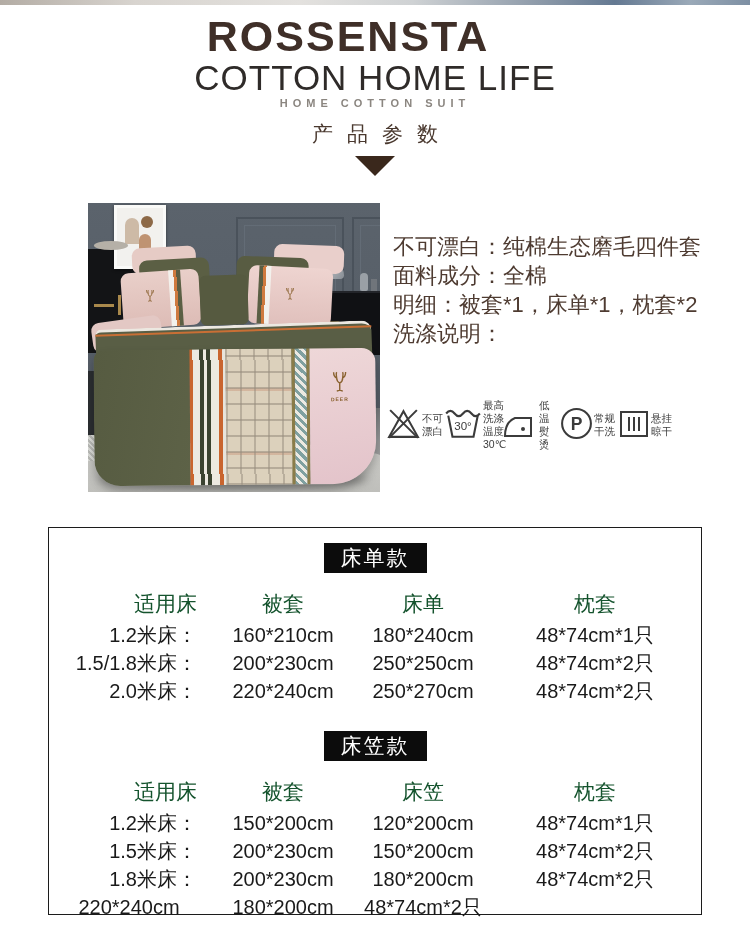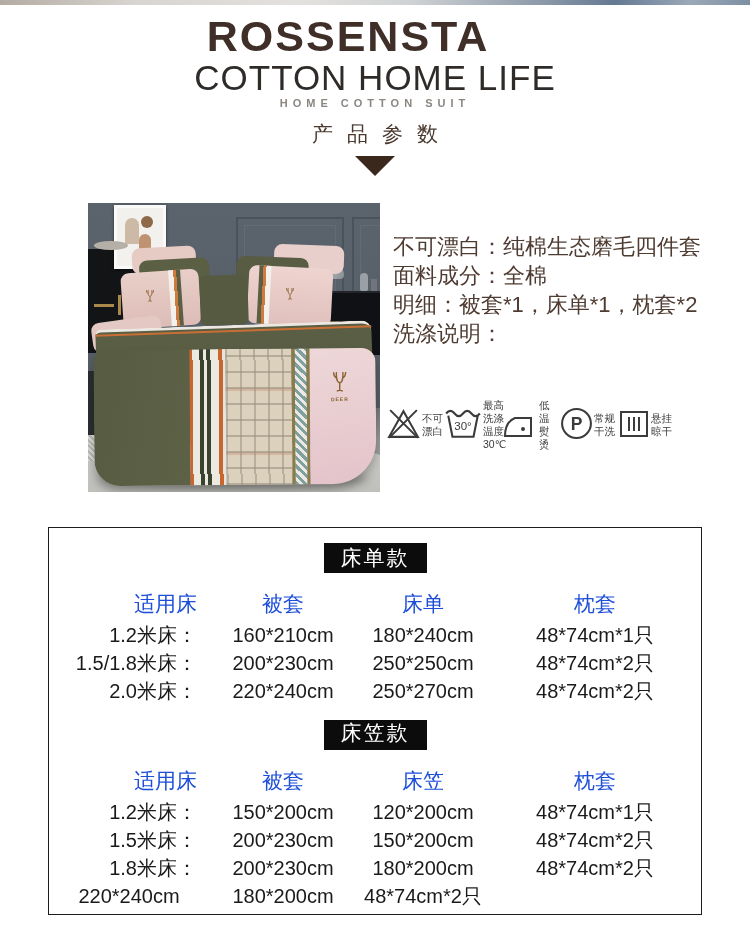--- a/index.html
+++ b/index.html
@@ -110,25 +110,25 @@
   .care-row{position:absolute;left:385px;top:394px;width:300px;display:flex;}
   .care-item{width:58px;display:flex;flex-direction:row;align-items:center;}
   .care-glyph{height:37px;display:flex;align-items:flex-end;justify-content:center;}
   .care-label{margin-top:5px;font-size:10.5px;line-height:13px;color:#3c3c3c;text-align:left;}
 
   
   .spec-table{position:absolute;left:48px;top:527px;width:652px;height:386px;
     border:1px solid #1c1c1c;box-sizing:content-box;}
   .size-badge{width:max-content;margin:15px auto 0;padding:0 17px;height:30px;line-height:30px;
     background:#0c0c0c;color:#ffffff;font-size:21px;letter-spacing:2px;text-align:center;}
-  .size-badge.second{margin-top:15px;font-family:Liberation Mono, monospace;}
+  .size-badge.second{margin-top:26px;}
   .size-grid{margin-top:16px;display:grid;grid-template-columns:160px 148px 132px 212px;}
   .size-grid > div{line-height:28px;font-size:20px;color:#1a1a1a;text-align:center;white-space:nowrap;}
   .size-grid > div.col-1{text-align:right;padding-right:12px;}
-  .size-grid > div.hdr{font-size:21px;color:#1d4ed8;line-height:30px;margin-bottom:2px;}
+  .size-grid > div.hdr{font-size:21px;color:#14532d;line-height:30px;margin-bottom:2px;}
 </style>
 </head>
 <body>
 
 <div class="page">
 
   <div class="top-strip"></div>
 
   <div class="brand-name">ROSSENSTA</div>
   <div class="brand-subtitle">COTTON HOME LIFE</div>

